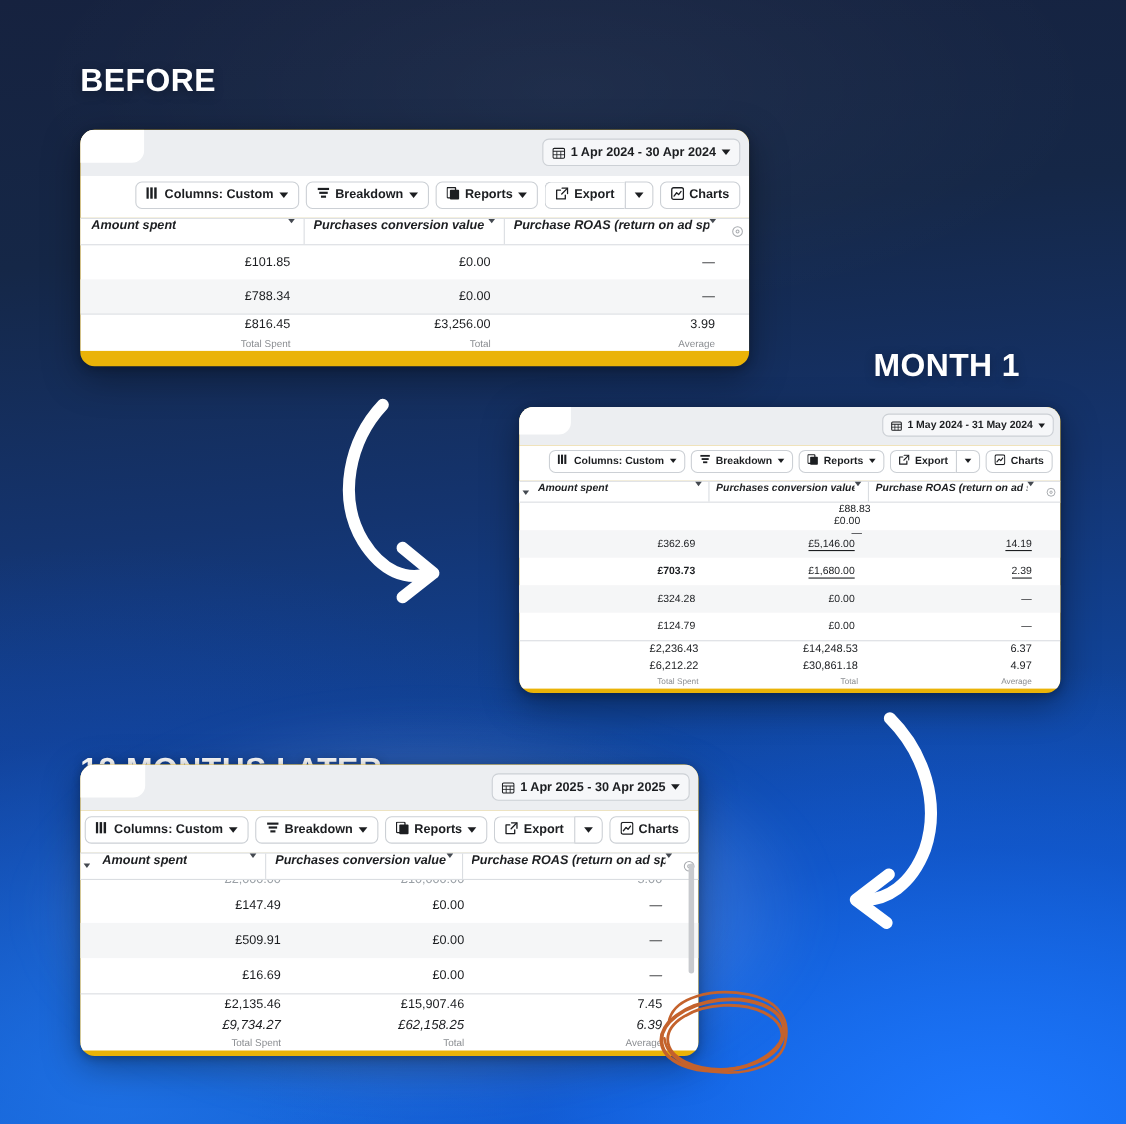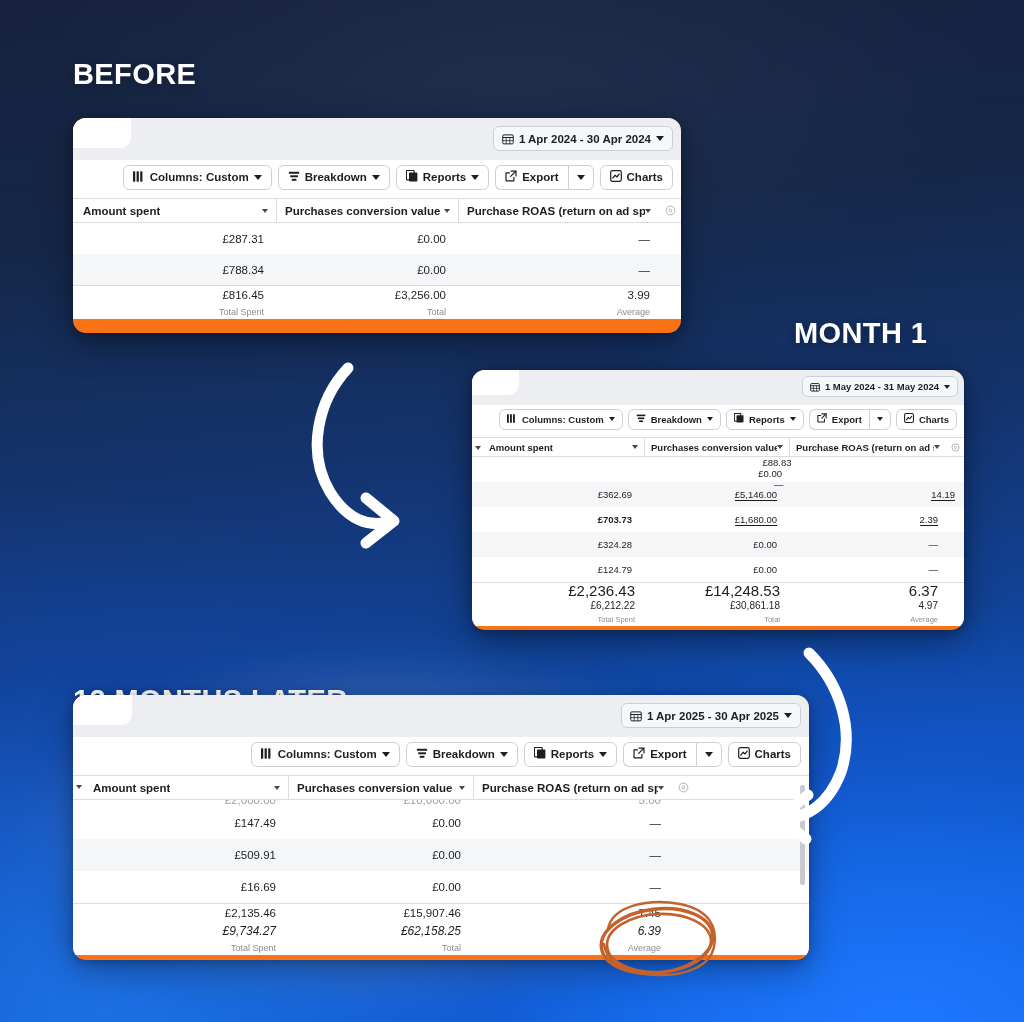--- a/index.html
+++ b/index.html
@@ -32,29 +32,29 @@
     text-shadow: 0 2px 10px rgba(0,0,0,0.30);
     white-space: nowrap;
   }
   #h-before   { left: 73px;  top: 58px;  font-size: 29px; }
   #h-month1   { left: 794px; top: 317px; font-size: 29px; }
   #h-twelve   { left: 73px;  top: 637px; font-size: 29px; margin-top: 47px; }
 
   
   .panel {
     position: absolute;
-    background: #f97316;
+    background: #eab308;
     border-radius: 13px;
     overflow: hidden;
     box-shadow: 0 10px 34px rgba(0,0,0,0.34), 0 2px 8px rgba(0,0,0,0.22);
   }
   #panel-before { left: 73px;  top: 118px; width: 608px;  height: 215px; }
   #panel-month1 { left: 472px; top: 370px; width: 492px;  height: 260px;
                   box-shadow: 0 10px 34px rgba(0,0,0,0.38), 0 2px 8px rgba(0,0,0,0.24); }
-  #panel-later  { left: 73px;  top: 695px; width: 736px;  height: 265px; }
+  #panel-later  { left: 73px;  top: 695px; width: 562px;  height: 265px; }
 
   
   #glow-later {
     position: absolute;
     left: 36px; top: 655px; width: 700px; height: 345px;
     border-radius: 30px;
     background: radial-gradient(ellipse at 50% 50%, rgba(255,255,255,0.42) 0%, rgba(190,215,255,0.26) 40%, rgba(255,255,255,0) 72%);
     filter: blur(22px);
     pointer-events: none;
   }
@@ -113,22 +113,22 @@
   .tbl { width: 100%; background: #fff; }
   .thead {
     display: flex;
     background: #ffffff;
     border-top: 1px solid #dadde1;
     border-bottom: 1px solid #dadde1;
     color: #1c1e21;
     font-weight: 700;
     align-items: center;
   }
-  .th { display: flex; align-items: center; justify-content: space-between;
-        border-right: 1px solid #dadde1; height: 100%; }
+  .th { display: flex; justify-content: space-between;
+        border-right: 1px solid #dadde1; height: 100%; font-style: italic; }
   .th .lbl { overflow: hidden; white-space: nowrap; }
   .th .hcaret {
     width: 0; height: 0;
     border-left: 3.5px solid transparent;
     border-right: 3.5px solid transparent;
     border-top: 4.5px solid #444950;
     flex: 0 0 auto;
   }
   .th-gear { display:flex; align-items:center; justify-content:center; color:#8a8d91; }
   .trow { display: flex; align-items: center; color: #1c1e21; }
@@ -253,21 +253,21 @@
       <div class="th-gear" style="width:22px;">
         <svg width="11" height="11" viewBox="0 0 14 14">
             <circle cx="7" cy="7" r="5.6" fill="none" stroke="#a8abaf" stroke-width="1.2"></circle>
             <circle cx="7" cy="7" r="1.7" fill="none" stroke="#a8abaf" stroke-width="1.2"></circle>
           </svg>
       </div>
     </div>
 
     <div id="rows-before">
         <div class="trow" style="height: 31px; font-size: 11.5px;">
-          <div class="td" style="width: 204px;">£287.31</div>
+          <div class="td" style="width: 204px;">£101.85</div>
           <div class="td" style="width: 182px;">£0.00</div>
           <div class="td" style="width: 222px; padding-right: 30px;">—</div>
         </div>
         <div class="trow alt" style="height: 31px; font-size: 11.5px;">
           <div class="td" style="width: 204px;">£788.34</div>
           <div class="td" style="width: 182px;">£0.00</div>
           <div class="td" style="width: 222px; padding-right: 30px;">—</div>
         </div>
       </div>
 
@@ -376,40 +376,40 @@
 
     <div id="rows-month1">
         <div class="trow" style="height: 25px; font-size: 9.5px; padding-left: 9px; flex-direction: column;">
           <div class="td" style="width: 164px;">£88.83</div>
           <div class="td" style="width: 145px;">£0.00</div>
           <div class="td" style="width: 174px; padding-right: 25px;">—</div>
         </div>
         <div class="trow alt" style="height: 25px; font-size: 9.5px; padding-left: 9px;">
           <div class="td" style="width: 164px;">£362.69</div>
           <div class="td" style="width: 145px;"><span class="u">£5,146.00</span></div>
-          <div class="td" style="width: 174px; padding-right: 8px;"><span class="u">14.19</span></div>
+          <div class="td" style="width: 174px; padding-right: 25px;"><span class="u">14.19</span></div>
         </div>
         <div class="trow" style="height: 25px; font-size: 9.5px; padding-left: 9px;">
           <div class="td" style="width: 164px; font-weight: bold;">£703.73</div>
           <div class="td" style="width: 145px;"><span class="u">£1,680.00</span></div>
           <div class="td" style="width: 174px; padding-right: 25px;"><span class="u">2.39</span></div>
         </div>
         <div class="trow alt" style="height: 25px; font-size: 9.5px; padding-left: 9px;">
           <div class="td" style="width: 164px;">£324.28</div>
           <div class="td" style="width: 145px;">£0.00</div>
           <div class="td" style="width: 174px; padding-right: 25px;">—</div>
         </div>
         <div class="trow" style="height: 25px; font-size: 9.5px; padding-left: 9px;">
           <div class="td" style="width: 164px;">£124.79</div>
           <div class="td" style="width: 145px;">£0.00</div>
           <div class="td" style="width: 174px; padding-right: 25px;">—</div>
         </div>
       </div>
 
-    <div class="trow sum-line" style="height:16px;font-size:15px;padding-left:9px;">
+    <div class="trow sum-line" style="height:16px;font-size:10px;padding-left:9px;">
       <div class="td" style="width:164px;padding-right:9px;">£2,236.43</div>
       <div class="td" style="width:145px;padding-right:9px;">£14,248.53</div>
       <div class="td" style="width:174px;padding-right:25px;">6.37</div>
     </div>
     <div class="trow" style="height:15px;font-size:10px;padding-left:9px;">
       <div class="td" style="width:164px;padding-right:9px;">£6,212.22</div>
       <div class="td" style="width:145px;padding-right:9px;">£30,861.18</div>
       <div class="td" style="width:174px;padding-right:25px;">4.97</div>
     </div>
     <div class="trow sum-sub" style="height:13px;font-size:7.5px;padding-left:9px;">

